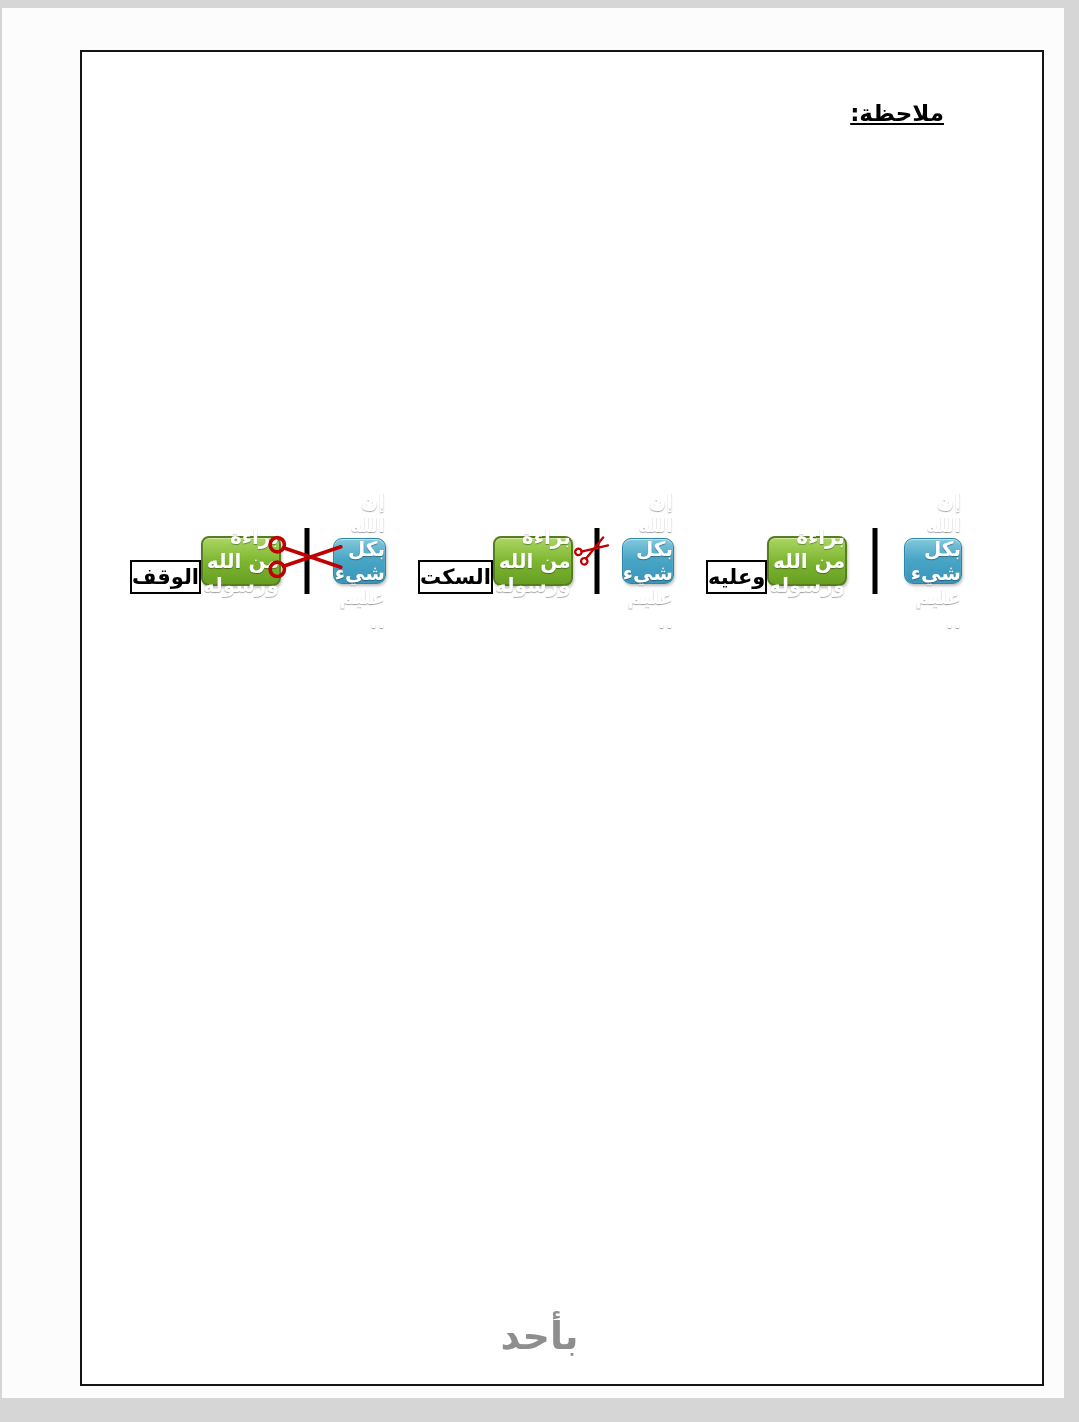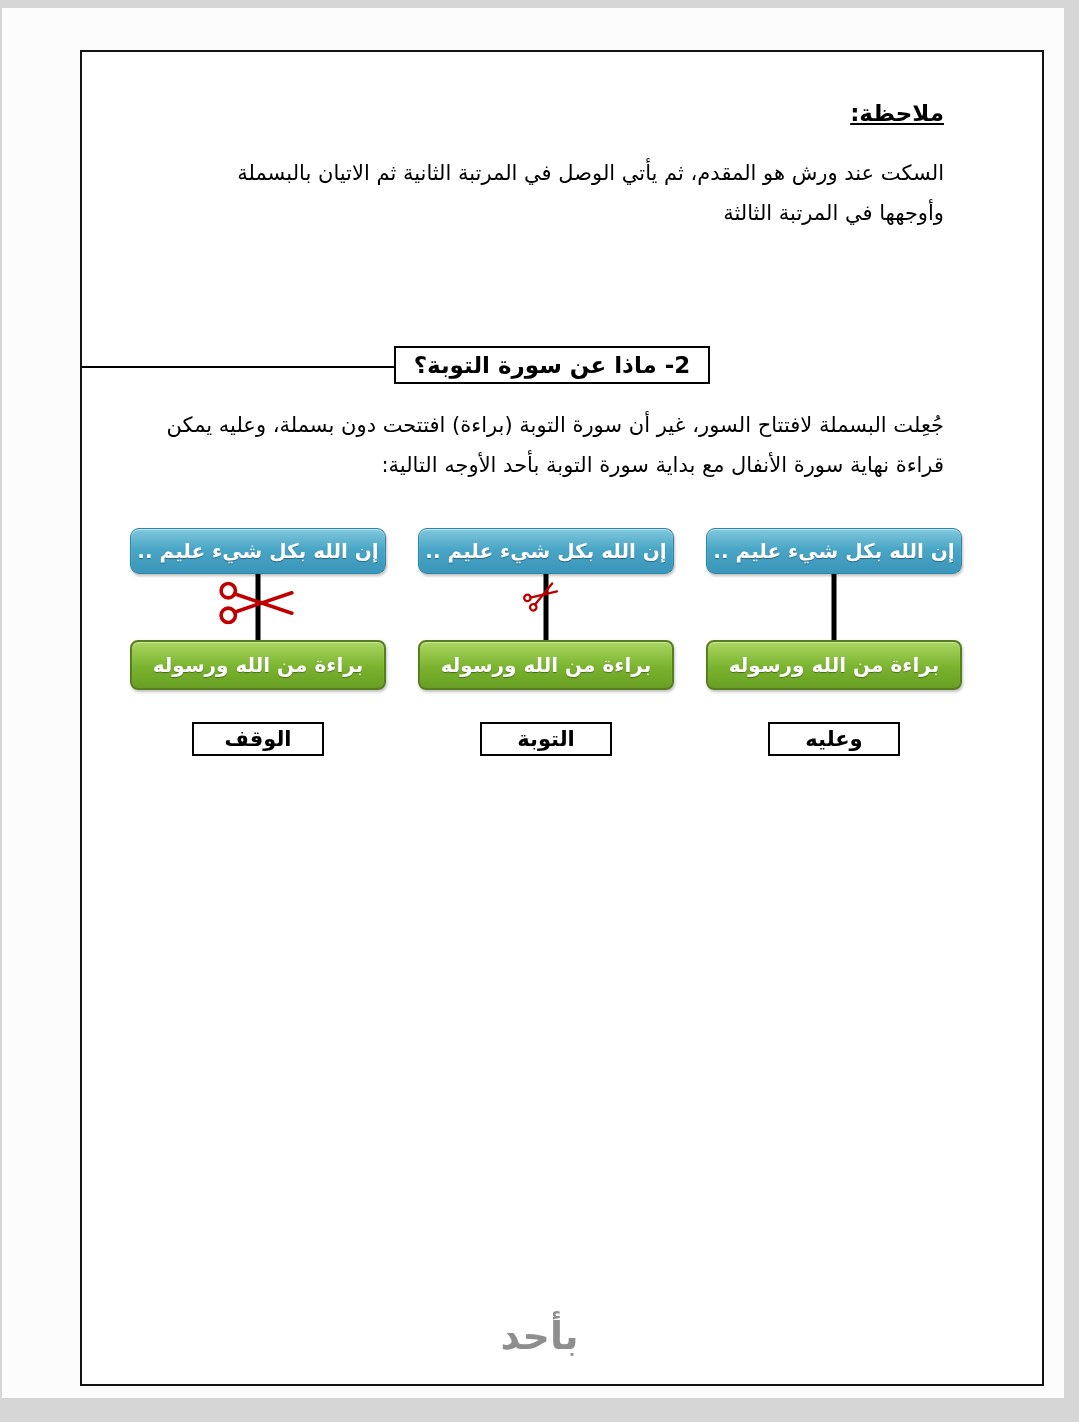--- a/index.html
+++ b/index.html
@@ -38,21 +38,21 @@
   }
   .intro{
     position:absolute;top:354px;right:98px;width:800px;
     direction:rtl;text-align:right;
     font-size:21px;line-height:1.9;color:#000;
   }
   .diagram{
     position:absolute;top:476px;left:48px;width:832px;
     direction:rtl;display:flex;justify-content:space-between;
   }
-  .column{width:256px;display:flex;flex-direction:column;align-items:center;}
+  .column{width:256px;display:flex;align-items:center;}
   .box-top{
     width:100%;height:46px;box-sizing:border-box;border-radius:9px;
     background:linear-gradient(180deg,#82c8dc 0%,#4aa6c6 45%,#3a96ba 100%);
     border:1px solid #2f85a6;
     color:#fff;font-weight:bold;font-size:20px;direction:rtl;
     display:flex;align-items:center;justify-content:center;
     box-shadow:1px 2px 3px rgba(0,0,0,.25), inset 0 1px 1px rgba(255,255,255,.55);
     text-shadow:0 1px 1px rgba(0,0,0,.35);
   }
   .connector{position:relative;width:100%;height:66px;}
@@ -96,28 +96,22 @@
   }
 </style>
 </head>
 <body>
 
 <div class="sheet">
   <div class="page">
 
     <div class="note-heading">ملاحظة:</div>
 
-    <div class="note-body">السكت عند ورش هو المقدم، ثم يأتي الوصل في المرتبة الثانية ثم الاتيان بالبسملة وأوجهها في المرتبة الثالثة</div>
 
-    <div class="title-row">
-      <div class="title-line"></div>
-      <div class="title-box">2- ماذا عن سورة التوبة؟</div>
-    </div>
 
-    <div class="intro">جُعِلت البسملة لافتتاح السور، غير أن سورة التوبة (براءة) افتتحت دون بسملة، وعليه يمكن قراءة نهاية سورة الأنفال مع بداية سورة التوبة بأحد الأوجه التالية:</div>
 
     <div class="diagram">
 
       <div class="column">
         <div class="box-top">إن الله بكل شيء عليم ..</div>
         <div class="connector">
           <div class="vline"></div>
         </div>
         <div class="box-bottom">براءة من الله ورسوله</div>
         <div class="option-label">وعليه</div>
@@ -128,21 +122,21 @@
         <div class="connector">
           <div class="vline"></div>
           <svg class="scissors-small" viewBox="0 0 78 48" preserveAspectRatio="xMidYMid meet">
             <circle cx="10" cy="12" r="7" fill="none" stroke="#c00000" stroke-width="5"></circle>
             <circle cx="10" cy="36" r="7" fill="none" stroke="#c00000" stroke-width="5"></circle>
             <line x1="16" y1="15" x2="72" y2="34" stroke="#c00000" stroke-width="5" stroke-linecap="round"></line>
             <line x1="16" y1="33" x2="72" y2="14" stroke="#c00000" stroke-width="5" stroke-linecap="round"></line>
           </svg>
         </div>
         <div class="box-bottom">براءة من الله ورسوله</div>
-        <div class="option-label">التوبة</div>
+        <div class="option-label">السكت</div>
       </div>
 
       <div class="column">
         <div class="box-top">إن الله بكل شيء عليم ..</div>
         <div class="connector">
           <div class="vline"></div>
           <svg class="scissors-large" viewBox="0 0 78 48" preserveAspectRatio="xMidYMid meet">
             <circle cx="10" cy="12" r="7" fill="none" stroke="#c00000" stroke-width="3.5"></circle>
             <circle cx="10" cy="36" r="7" fill="none" stroke="#c00000" stroke-width="3.5"></circle>
             <line x1="16" y1="15" x2="72" y2="34" stroke="#c00000" stroke-width="3.5" stroke-linecap="round"></line>

